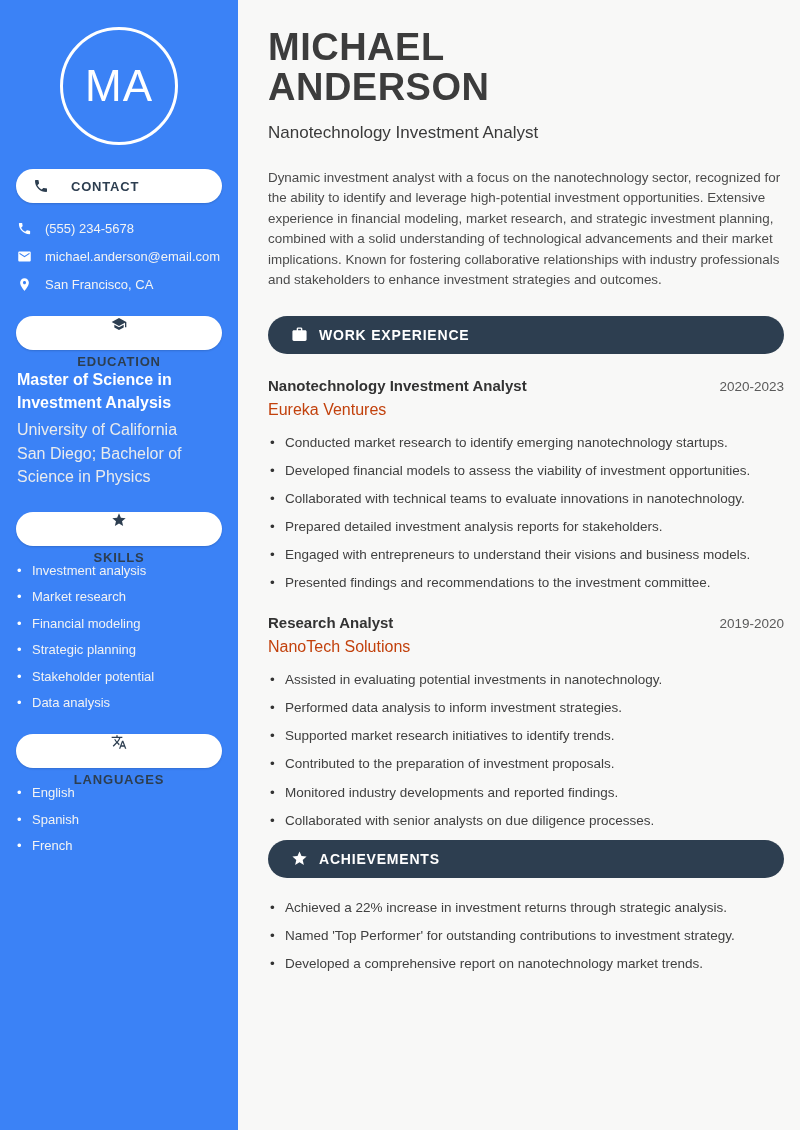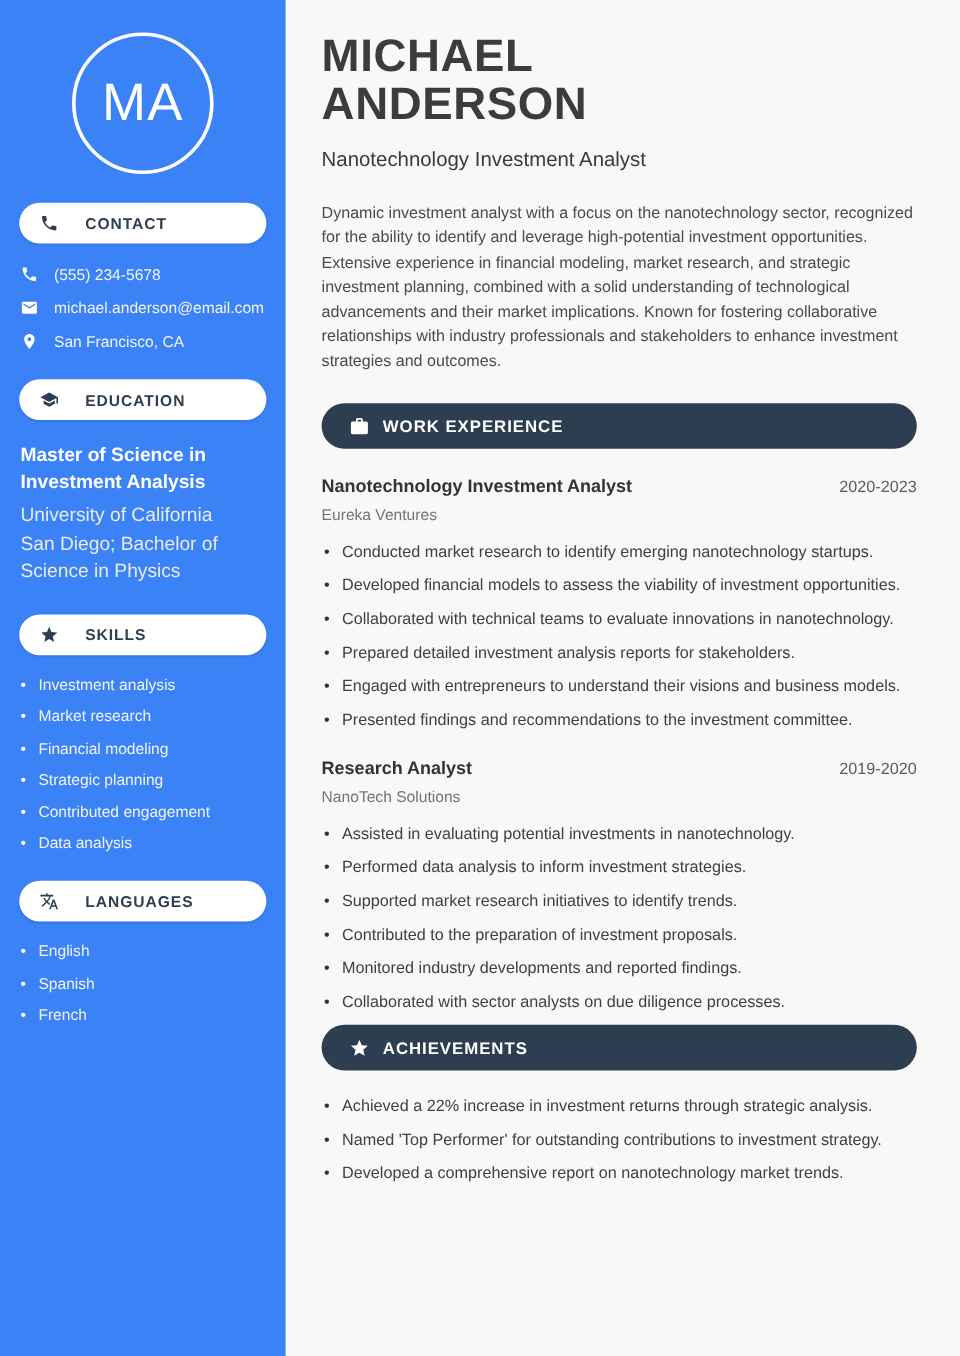--- a/index.html
+++ b/index.html
@@ -80,26 +80,26 @@
     padding-left: 15px;
     font-size: 13px;
     color: #f2f3f4;
     margin-bottom: 11.5px;
   }
   .side-list li::before {
     content: "•";
     position: absolute; left: 0; top: 0;
     color: #ffffff;
   }
-  .gap-24 { margin-top: 24px; }
+  .gap-24 { margin-top: 24px; flex-direction: column; }
 
   
   .main {
     flex: 1;
-    padding: 27px 36px 0 30px;
+    padding: 27px 16px 0 30px;
   }
   .name {
     font-size: 38px;
     font-weight: 700;
     color: #3c3c3c;
     line-height: 1.06;
     letter-spacing: 0.5px;
   }
   .name span { display: block; }
   .job-subtitle {
@@ -138,22 +138,22 @@
     font-size: 15px;
     font-weight: 700;
     color: #333333;
   }
   .job-dates {
     font-size: 13.5px;
     color: #5a5a5a;
   }
   .job-company {
     margin-top: 7px;
-    font-size: 13px;
-    color: #737373;
+    font-size: 16px;
+    color: #c2410c;
   }
   .bullets { list-style: none; margin-top: 15px; }
   .bullets li {
     position: relative;
     padding-left: 17px;
     font-size: 13.5px;
     color: #404040;
     margin-bottom: 10.5px;
     line-height: 1.3;
   }
@@ -221,21 +221,21 @@
           <path d="M12 17.27 18.18 21l-1.64-7.03L22 9.24l-7.19-.61L12 2 9.19 8.63 2 9.24l5.46 4.73L5.82 21z"></path>
         </svg>
       <span>SKILLS</span>
     </div>
 
     <ul class="side-list">
         <li>Investment analysis</li>
         <li>Market research</li>
         <li>Financial modeling</li>
         <li>Strategic planning</li>
-        <li>Contributed engagement</li>
+        <li>Stakeholder potential</li>
         <li>Data analysis</li>
       </ul>
 
     <div class="side-pill gap-24">
       <svg viewBox="0 0 24 24" fill="#2d3e50">
           <path d="M12.87 15.07l-2.54-2.51.03-.03c1.74-1.94 2.98-4.17 3.71-6.53H17V4h-7V2H8v2H1v1.99h11.17C11.5 7.92 10.44 9.75 9 11.35 8.07 10.32 7.3 9.19 6.69 8h-2c.73 1.63 1.73 3.17 2.98 4.56l-5.09 5.02L4 19l5-5 3.11 3.11.76-2.04zM18.5 10h-2L12 22h2l1.12-3h4.75L21 22h2l-4.5-12zm-2.62 7l1.62-4.33L19.12 17h-3.24z"></path>
         </svg>
       <span>LANGUAGES</span>
     </div>
 
@@ -286,21 +286,21 @@
         <span class="job-title">Research Analyst</span>
         <span class="job-dates">2019-2020</span>
       </div>
       <div class="job-company">NanoTech Solutions</div>
       <ul class="bullets">
           <li>Assisted in evaluating potential investments in nanotechnology.</li>
           <li>Performed data analysis to inform investment strategies.</li>
           <li>Supported market research initiatives to identify trends.</li>
           <li>Contributed to the preparation of investment proposals.</li>
           <li>Monitored industry developments and reported findings.</li>
-          <li>Collaborated with sector analysts on due diligence processes.</li>
+          <li>Collaborated with senior analysts on due diligence processes.</li>
         </ul>
     </div>
 
     <div class="section-pill tight">
       <svg viewBox="0 0 24 24">
           <path d="M12 17.27 18.18 21l-1.64-7.03L22 9.24l-7.19-.61L12 2 9.19 8.63 2 9.24l5.46 4.73L5.82 21z"></path>
         </svg>
       <span>ACHIEVEMENTS</span>
     </div>
 

